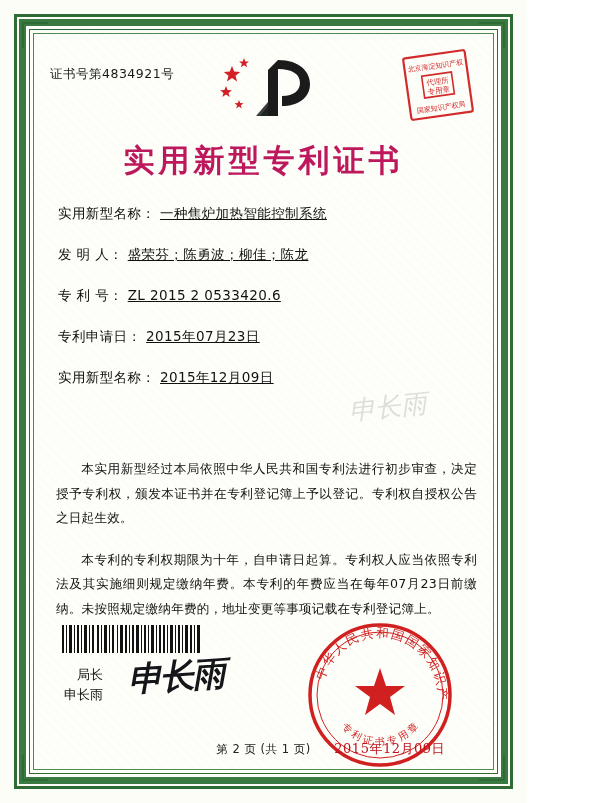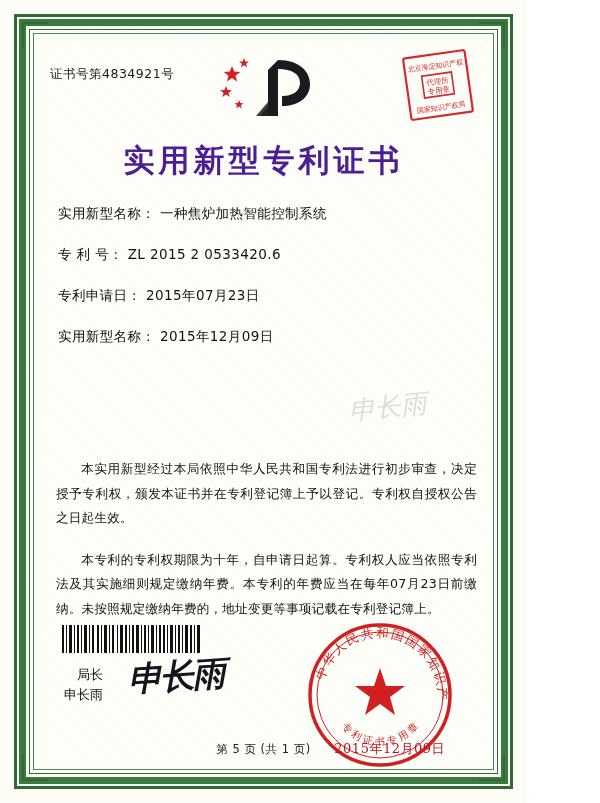--- a/index.html
+++ b/index.html
@@ -97,41 +97,42 @@
   .title {
     position: absolute;
     top: 100px;
     left: 0;
     width: 100%;
     text-align: center;
     font-family: "DejaVu Serif", serif;
     font-weight: bold;
     font-size: 31px;
     letter-spacing: 4px;
-    color: #4c1d95;
+    color: #be185d;
   }
 
   .fields {
     position: absolute;
     top: 165px;
     left: 18px;
     right: 10px;
   }
   .field {
     font-size: 13.5px;
     color: #111;
     margin-bottom: 23px;
     letter-spacing: 0.4px;
     white-space: nowrap;
   }
   .field .lbl {
     display: inline-block;
   }
   .field .val {
     display: inline-block;
+    text-decoration: underline;
   }
 
   .body-text {
     position: absolute;
     top: 400px;
     left: 16px;
     right: 10px;
     font-size: 12.6px;
     line-height: 1.95;
     color: #111;
@@ -259,20 +260,24 @@
         </g>
       </svg>
     </div>
 
     <div class="title">实用新型专利证书</div>
 
     <div class="fields">
       <div class="field">
         <span class="lbl">实用新型名称：</span>
         <span class="val">一种焦炉加热智能控制系统</span>
+      </div>
+      <div class="field">
+        <span class="lbl">发 明 人：</span>
+        <span class="val">盛荣芬；陈勇波；柳佳；陈龙</span>
       </div>
       <div class="field">
         <span class="lbl">专 利 号：</span>
         <span class="val">ZL 2015 2 0533420.6</span>
       </div>
       <div class="field">
         <span class="lbl">专利申请日：</span>
         <span class="val">2015年07月23日</span>
       </div>
       <div class="field">
@@ -351,16 +356,16 @@
         <text font-size="12.5" fill="#d02020" font-family="DejaVu Sans, sans-serif" letter-spacing="2">
           <textPath href="#arcTop" startOffset="8%">中华人民共和国国家知识产权局</textPath>
         </text>
         <text font-size="10" fill="#d02020" font-family="DejaVu Sans, sans-serif" letter-spacing="3">
           <textPath href="#arcBot" startOffset="22%">专利证书专用章</textPath>
         </text>
       </svg>
     </div>
     <div class="seal-date">2015年12月09日</div>
 
-    <div class="page-footer">第 5 页 (共 1 页)</div>
+    <div class="page-footer">第 2 页 (共 1 页)</div>
 
   </div>
 </div>
 
 </body></html>

